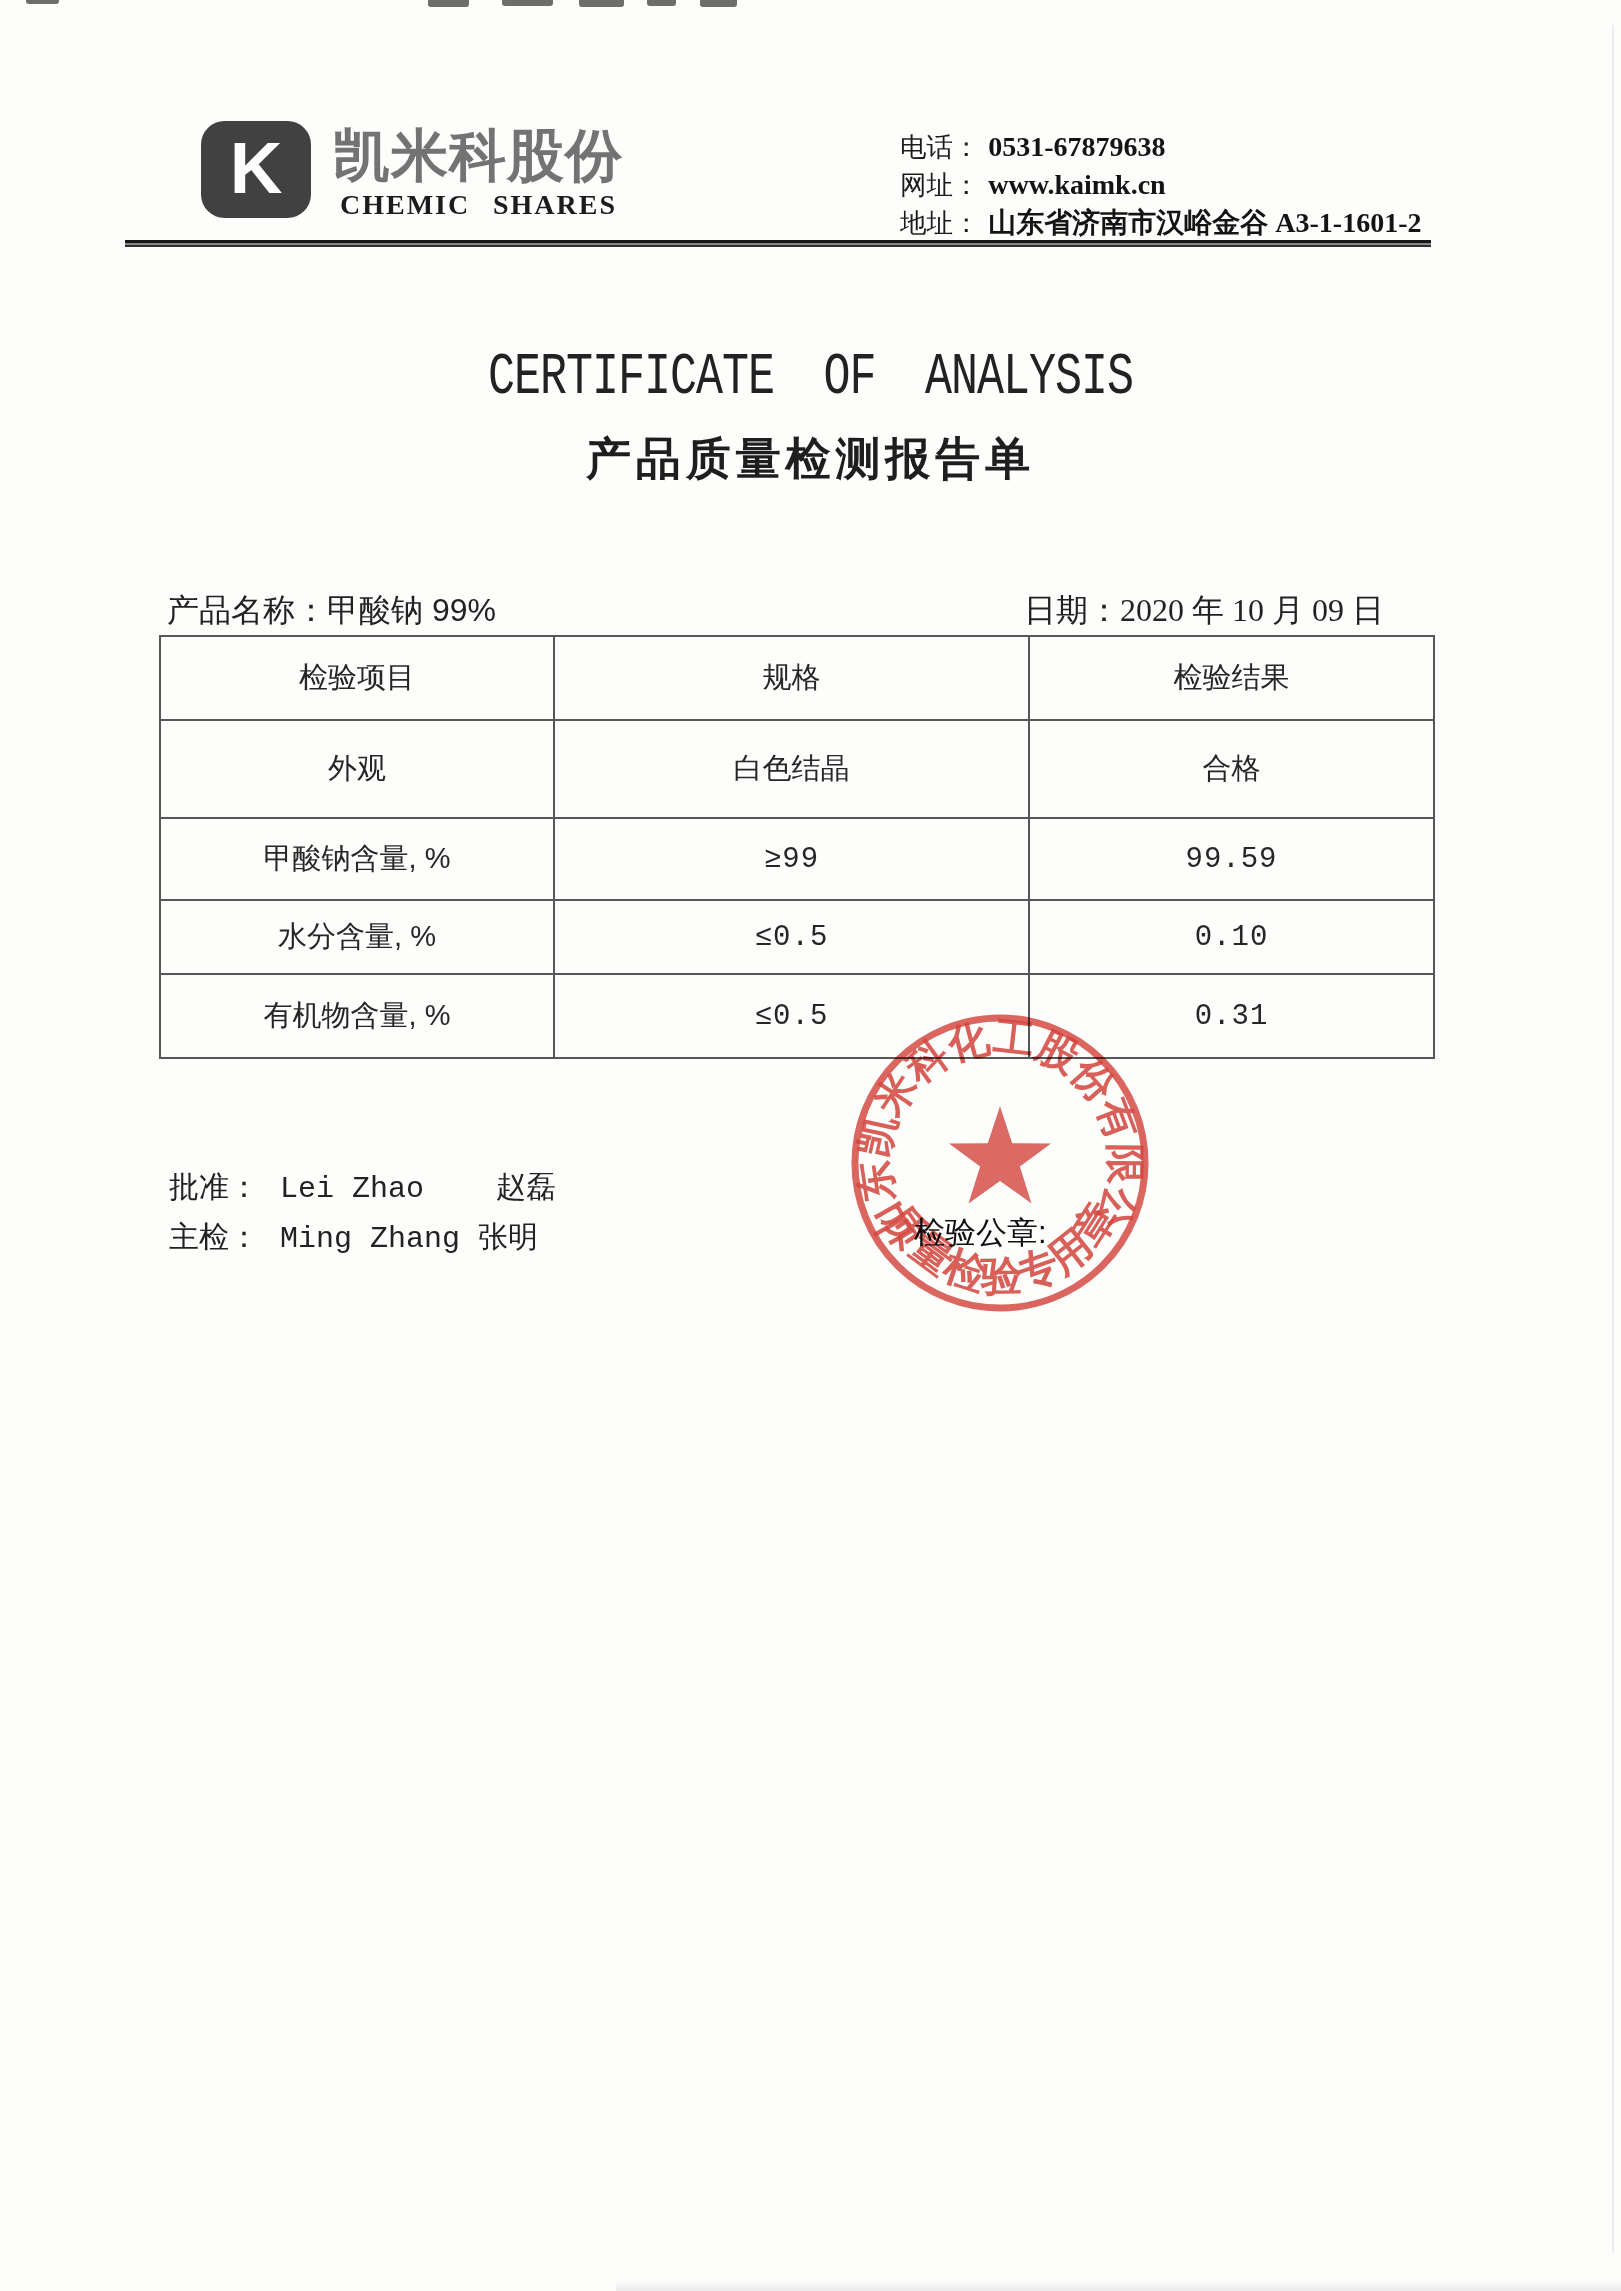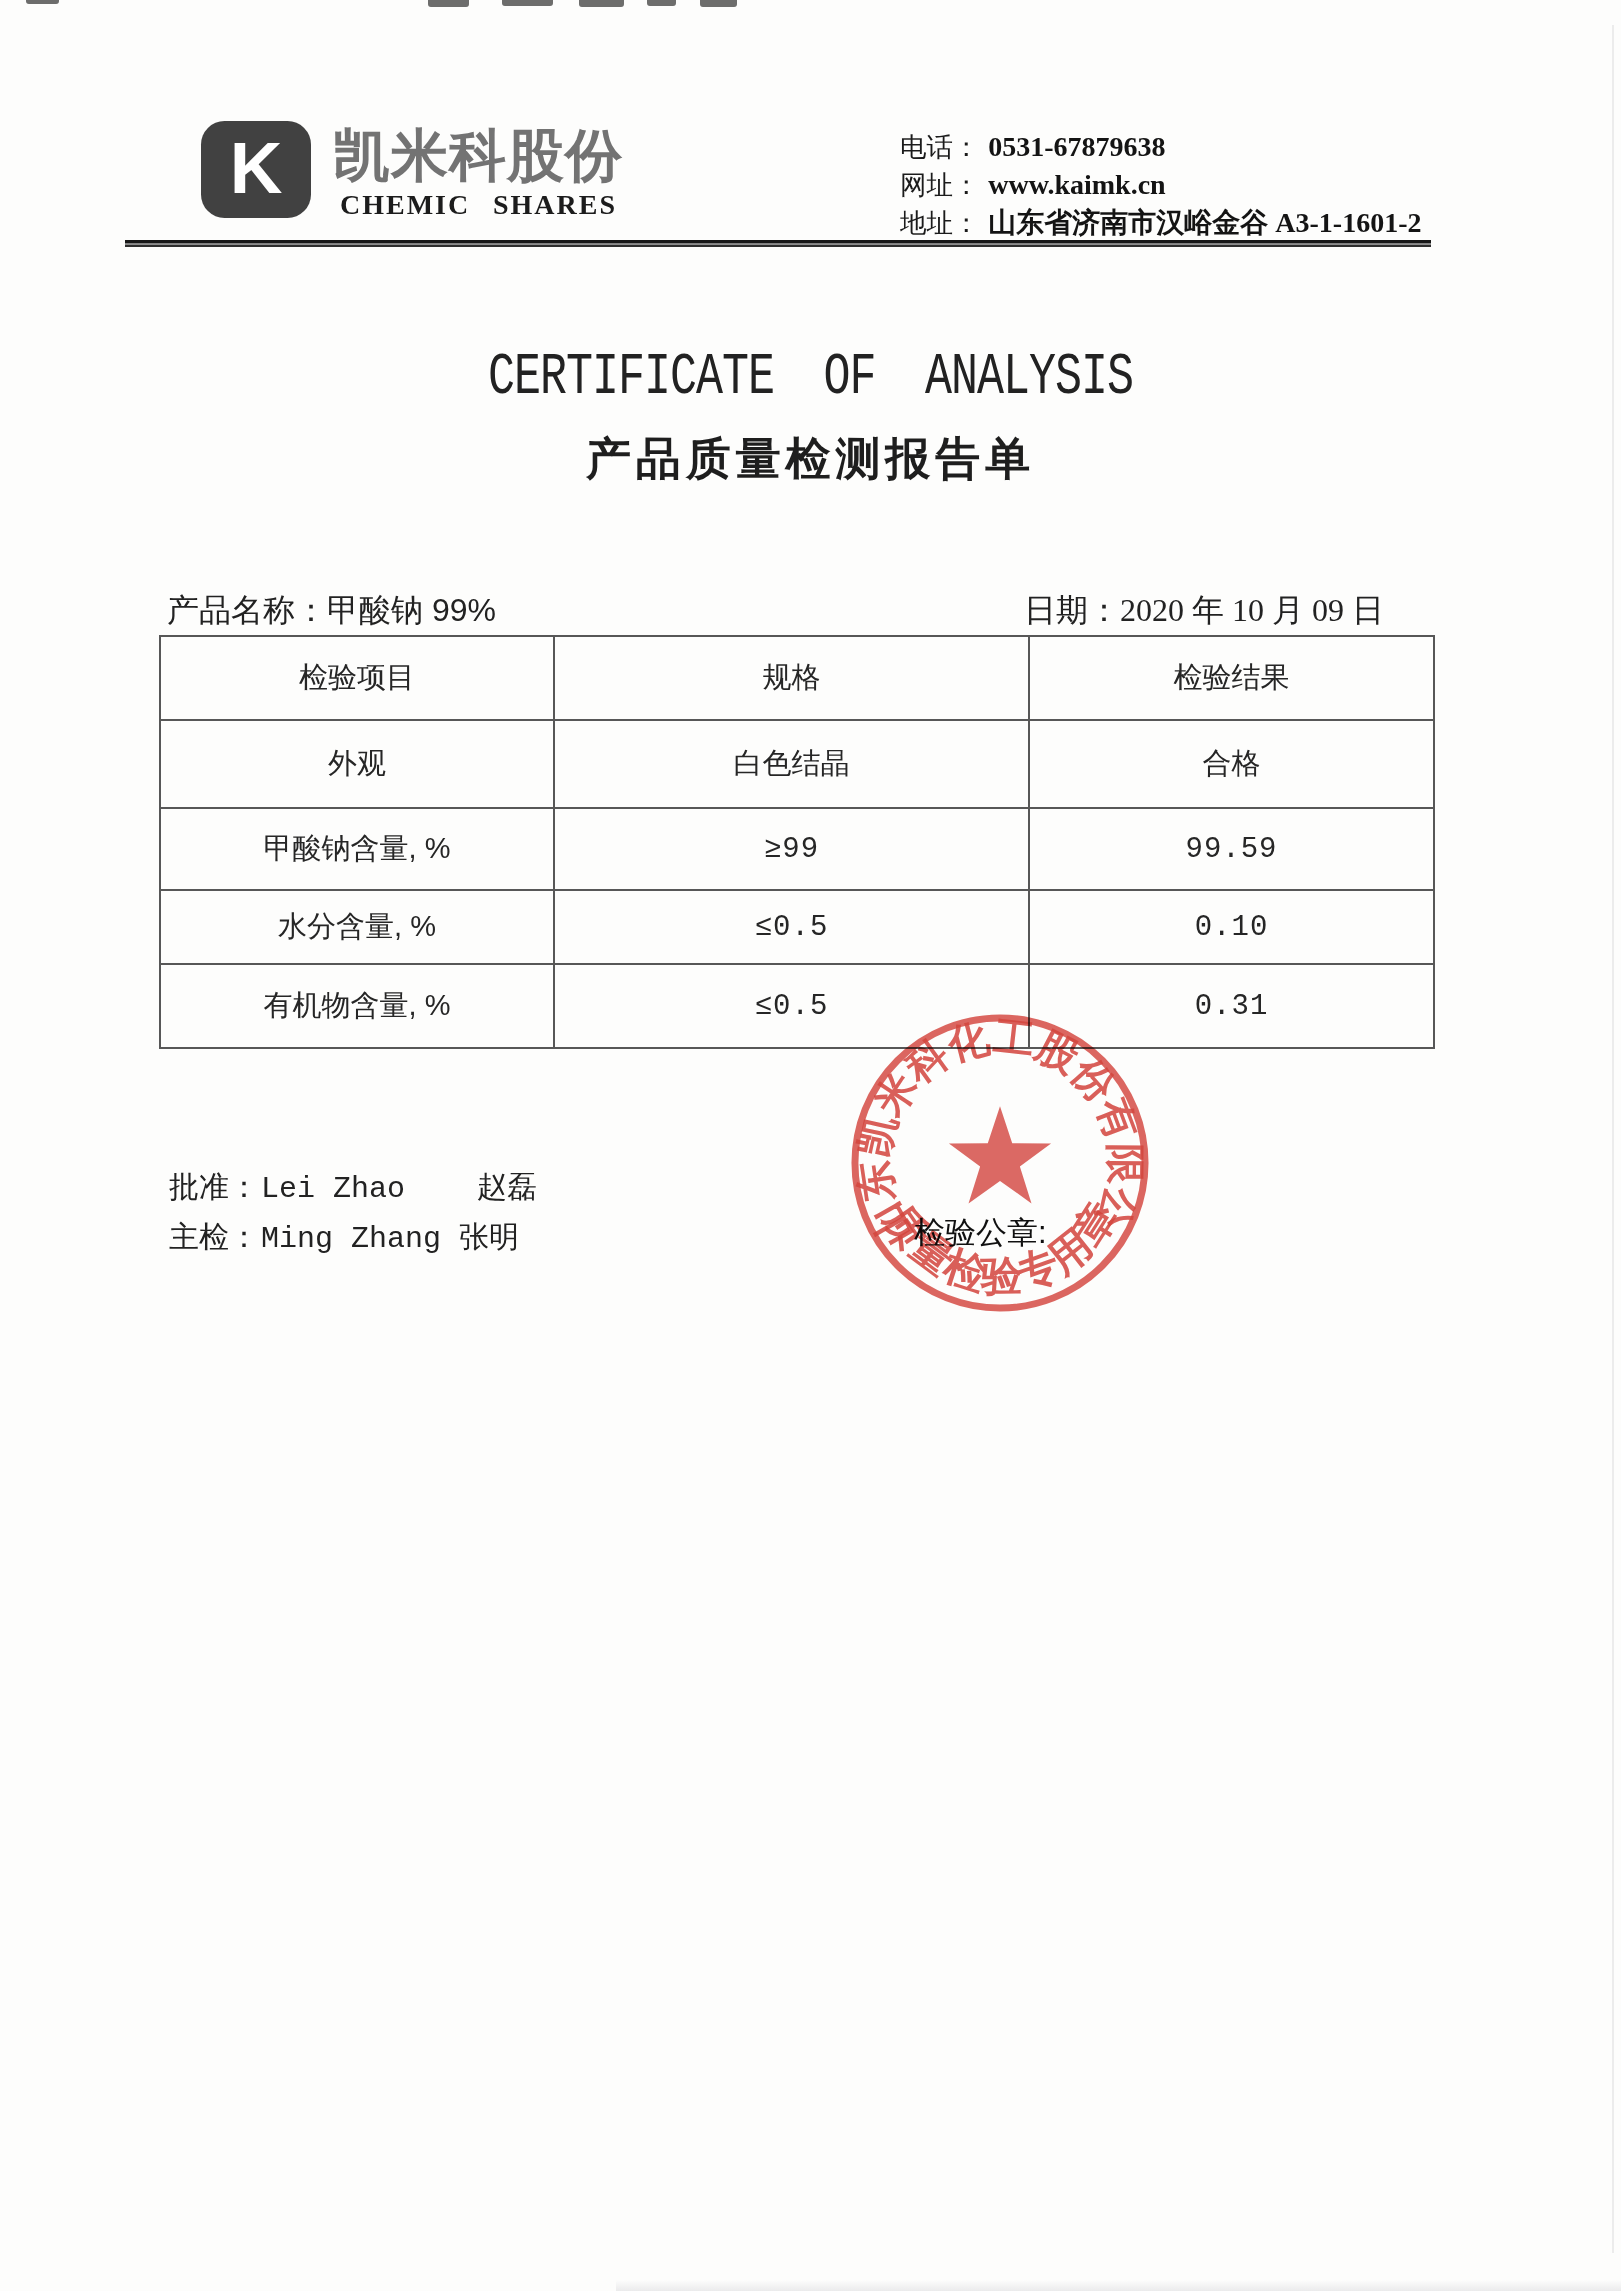--- a/index.html
+++ b/index.html
@@ -56,30 +56,30 @@
     position:absolute;left:159px;top:635px;width:1274px;
     border-collapse:collapse;table-layout:fixed;
   }
   table.coa th,table.coa td{
     border:2px solid #575757;
     text-align:center;vertical-align:middle;
     font-size:29px;font-weight:400;color:#262626;
     padding:16px;
   }
   table.coa thead tr{height:84px;}
-  table.coa tbody tr:nth-child(1){height:88px;}
+  table.coa tbody tr:nth-child(1){height:98px;}
   table.coa tbody tr:nth-child(2){height:82px;}
   table.coa tbody tr:nth-child(3){height:56px;}
   table.coa tbody tr:nth-child(4){height:84px;}
   .numcell{font-family:"Liberation Mono","DejaVu Sans Mono",monospace;letter-spacing:1px;}
   
   .sig-line{position:absolute;left:169px;font-size:30px;color:#222;display:flex;}
   .sig-approve{top:1167px;}
   .sig-inspect{top:1217px;}
-  .sig-name{font-family:"Liberation Mono","DejaVu Sans Mono",monospace;white-space:pre;margin-left:2px;}
+  .sig-name{font-family:"Liberation Mono","DejaVu Sans Mono",monospace;white-space:pre;margin-left:21px;}
   .seal-caption{position:absolute;left:914px;top:1212px;font-size:31px;font-weight:500;color:#101010;z-index:1;}
   
   .stamp{
     position:absolute;left:848px;top:1011px;width:304px;height:304px;
     mix-blend-mode:multiply;z-index:2;
   }
   .stamp text{font-family:"Liberation Sans",sans-serif;font-weight:600;}
 </style>
 </head>
 <body>

